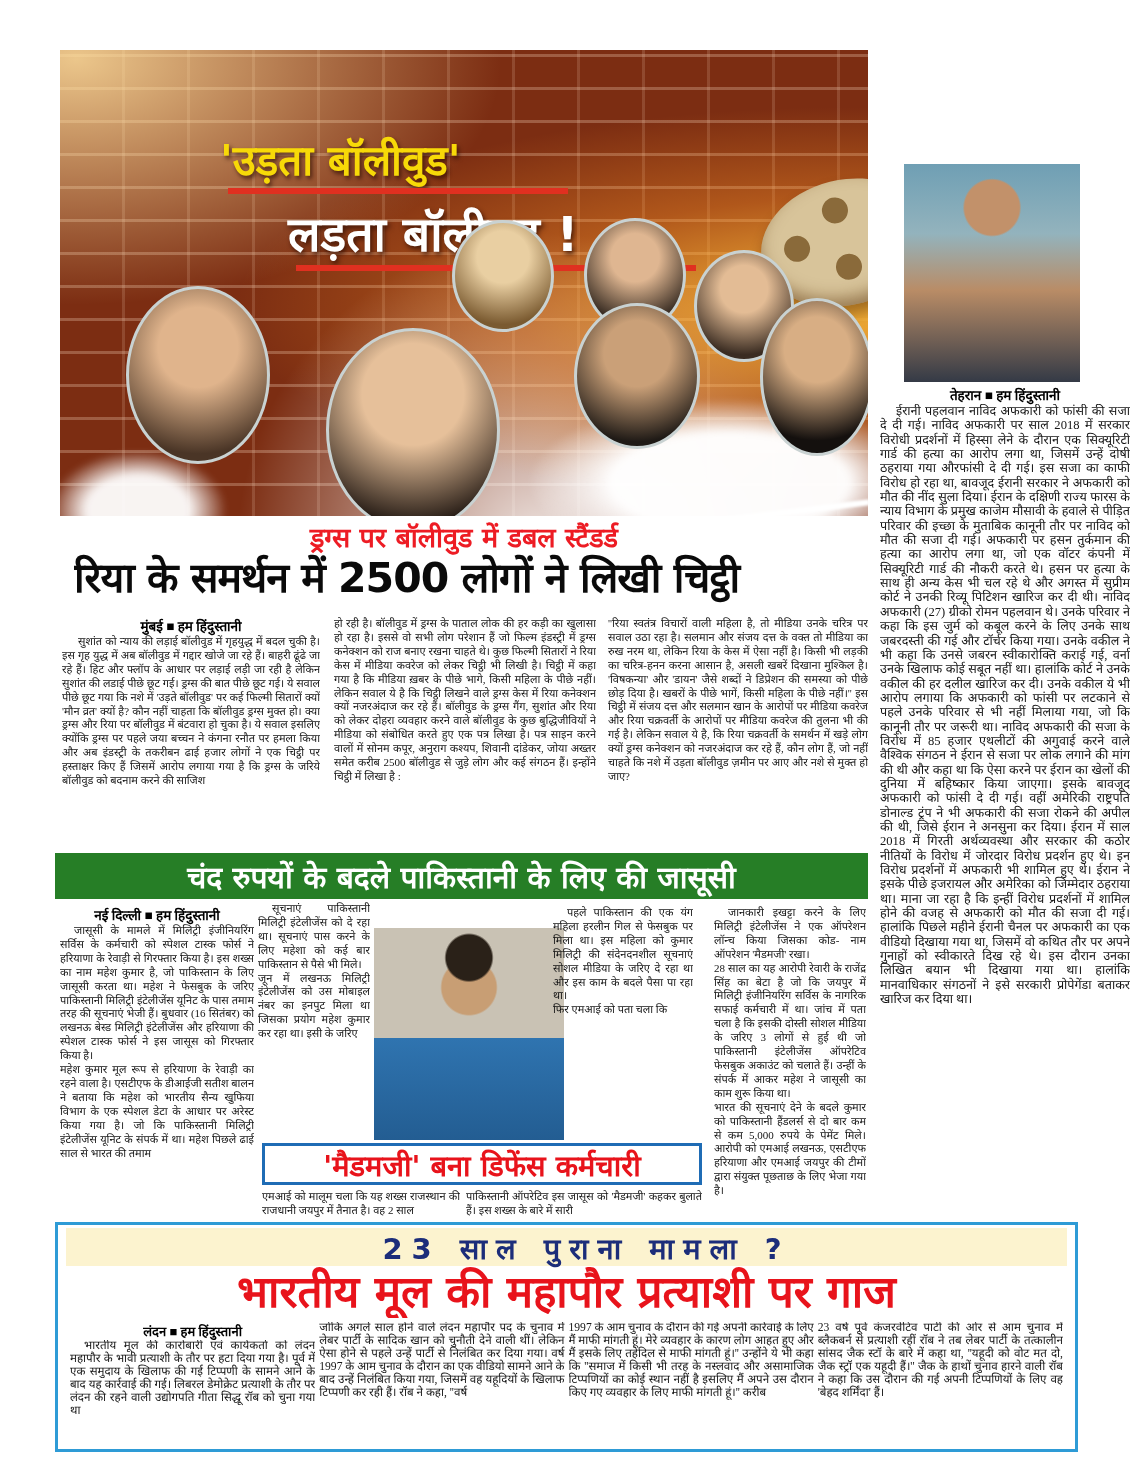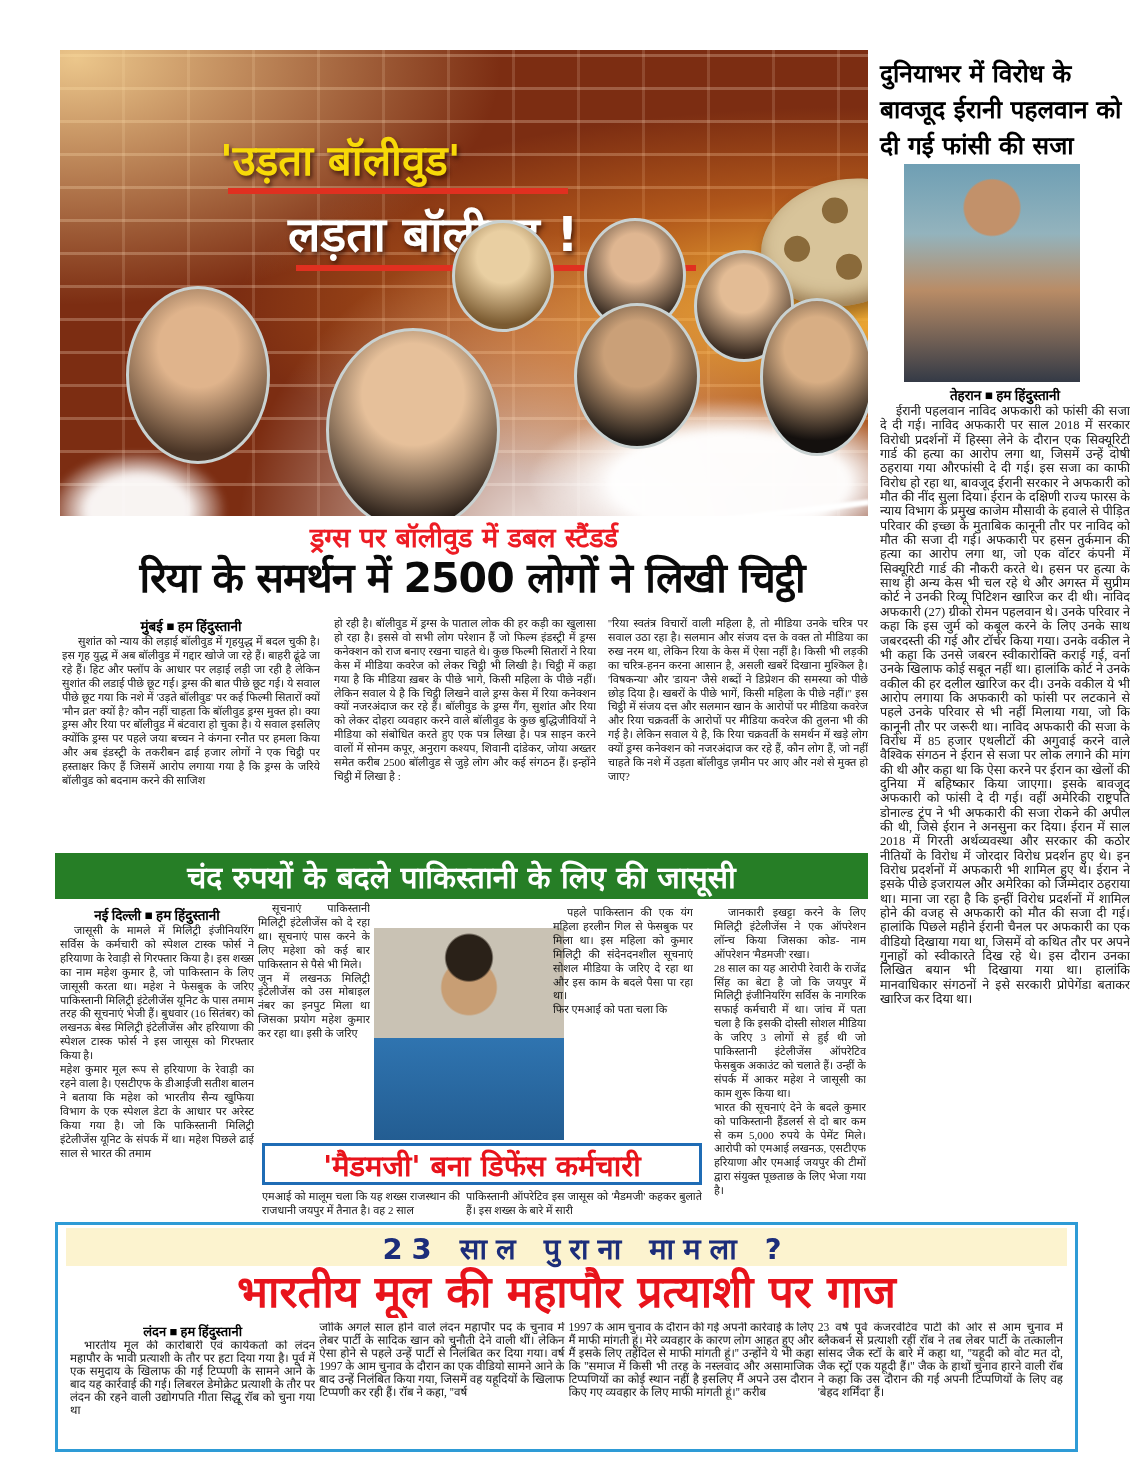--- a/index.html
+++ b/index.html
@@ -49,30 +49,29 @@
     <div class="oval" style="left:392px;top:170px;width:96px;height:106px;background:radial-gradient(circle at 50% 32%, #e9cfa2 30%, #7a5a30 78%);"></div>
     <div class="oval" style="left:524px;top:168px;width:96px;height:108px;background:radial-gradient(circle at 50% 34%, #dfb691 28%, #2e241c 78%);"></div>
     <div class="oval" style="left:634px;top:200px;width:94px;height:106px;background:radial-gradient(circle at 50% 34%, #e3bc95 28%, #3a2c22 78%);"></div>
     <div class="oval" style="left:66px;top:236px;width:138px;height:172px;background:radial-gradient(circle at 50% 34%, #e0b48c 30%, #4a3526 80%);"></div>
     <div class="oval" style="left:266px;top:278px;width:168px;height:198px;background:radial-gradient(circle at 50% 32%, #e6c09a 32%, #241a14 82%);"></div>
     <div class="oval" style="left:514px;top:253px;width:120px;height:140px;background:radial-gradient(circle at 50% 34%, #caa078 30%, #1f1a16 80%);"></div>
     <div class="oval" style="left:700px;top:248px;width:108px;height:152px;background:radial-gradient(circle at 50% 32%, #d8ae84 28%, #14100e 78%);"></div>
   </div>
 
   <div class="abs sans" style="left:60px;top:518px;width:808px;text-align:center;color:#ed1c24;font-weight:800;font-size:27px;white-space:nowrap;overflow:hidden;">ड्रग्स पर बॉलीवुड में डबल स्टैंडर्ड</div>
-  <div class="abs sans" style="left:64px;top:548px;width:816px;text-align:center;color:#0a0a0a;font-weight:800;font-size:41px;letter-spacing:-1px;white-space:nowrap;overflow:hidden;">रिया के समर्थन में 2500 लोगों ने लिखी चिट्ठी</div>
+  <div class="abs sans" style="left:74px;top:548px;width:816px;text-align:left;color:#0a0a0a;font-weight:800;font-size:41px;letter-spacing:-1px;white-space:nowrap;overflow:hidden;">रिया के समर्थन में 2500 लोगों ने लिखी चिट्ठी</div>
 
   <div class="abs" style="left:62px;top:617px;width:258px;height:232px;overflow:hidden;">
     <div class="dateline">मुंबई ■ हम हिंदुस्तानी</div>
     <div class="body-text" style="text-indent:16px;">सुशांत को न्याय की लड़ाई बॉलीवुड में गृहयुद्ध में बदल चुकी है। इस गृह युद्ध में अब बॉलीवुड में गद्दार खोजे जा रहे हैं। बाहरी ढूंढे जा रहे हैं। हिट और फ्लॉप के आधार पर लड़ाई लड़ी जा रही है लेकिन सुशांत की लडाई पीछे छूट गई। ड्रग्स की बात पीछे छूट गई। ये सवाल पीछे छूट गया कि नशे में 'उड़ते बॉलीवुड' पर कई फिल्मी सितारों क्यों 'मौन व्रत' क्यों है? कौन नहीं चाहता कि बॉलीवुड ड्रग्स मुक्त हो। क्या ड्रग्स और रिया पर बॉलीवुड में बंटवारा हो चुका है। ये सवाल इसलिए क्योंकि ड्रग्स पर पहले जया बच्चन ने कंगना रनौत पर हमला किया और अब इंडस्ट्री के तकरीबन ढाई हजार लोगों ने एक चिट्ठी पर हस्ताक्षर किए हैं जिसमें आरोप लगाया गया है कि ड्रग्स के जरिये बॉलीवुड को बदनाम करने की साजिश</div>
   </div>
   <div class="abs body-text" style="left:334px;top:617px;width:262px;height:232px;">हो रही है। बॉलीवुड में ड्रग्स के पाताल लोक की हर कड़ी का खुलासा हो रहा है। इससे वो सभी लोग परेशान हैं जो फिल्म इंडस्ट्री में ड्रग्स कनेक्शन को राज बनाए रखना चाहते थे। कुछ फिल्मी सितारों ने रिया केस में मीडिया कवरेज को लेकर चिट्ठी भी लिखी है। चिट्ठी में कहा गया है कि मीडिया ख़बर के पीछे भागे, किसी महिला के पीछे नहीं। लेकिन सवाल ये है कि चिट्ठी लिखने वाले ड्रग्स केस में रिया कनेक्शन क्यों नजरअंदाज कर रहे हैं। बॉलीवुड के ड्रग्स गैंग, सुशांत और रिया को लेकर दोहरा व्यवहार करने वाले बॉलीवुड के कुछ बुद्धिजीवियों ने मीडिया को संबोधित करते हुए एक पत्र लिखा है। पत्र साइन करने वालों में सोनम कपूर, अनुराग कश्यप, शिवानी दांडेकर, जोया अख्तर समेत करीब 2500 बॉलीवुड से जुड़े लोग और कई संगठन हैं। इन्होंने चिट्ठी में लिखा है :</div>
   <div class="abs body-text" style="left:608px;top:617px;width:260px;height:232px;">''रिया स्वतंत्र विचारों वाली महिला है, तो मीडिया उनके चरित्र पर सवाल उठा रहा है। सलमान और संजय दत्त के वक्त तो मीडिया का रुख नरम था, लेकिन रिया के केस में ऐसा नहीं है। किसी भी लड़की का चरित्र-हनन करना आसान है, असली खबरें दिखाना मुश्किल है। 'विषकन्या' और 'डायन' जैसे शब्दों ने डिप्रेशन की समस्या को पीछे छोड़ दिया है। खबरों के पीछे भागें, किसी महिला के पीछे नहीं।'' इस चिट्ठी में संजय दत्त और सलमान खान के आरोपों पर मीडिया कवरेज और रिया चक्रवर्ती के आरोपों पर मीडिया कवरेज की तुलना भी की गई है। लेकिन सवाल ये है, कि रिया चक्रवर्ती के समर्थन में खड़े लोग क्यों ड्रग्स कनेक्शन को नजरअंदाज कर रहे हैं, कौन लोग हैं, जो नहीं चाहते कि नशे में उड़ता बॉलीवुड ज़मीन पर आए और नशे से मुक्त हो जाए?</div>
 
-  <div class="abs sans" style="left:880px;top:56px;width:250px;font-weight:800;font-size:24.5px;line-height:36px;color:#000;">दुनियाभर में विरोध के बावजूद ईरानी पहलवान को दी गई फांसी की सजा</div>
   <div class="abs" style="left:904px;top:164px;width:176px;height:218px;
               background:
                 radial-gradient(circle at 50% 20%, #c2916a 14%, rgba(0,0,0,0) 15%),
                 linear-gradient(180deg,#6f9fb4 0%,#93b3bd 32%,#b98c66 58%,#343a46 100%);"></div>
   <div class="abs dateline" style="left:880px;top:386px;width:250px;">तेहरान ■ हम हिंदुस्तानी</div>
   <div class="abs body-text" style="left:880px;top:404px;width:250px;height:806px;font-size:12.6px;line-height:14.35px;text-indent:16px;">ईरानी पहलवान नाविद अफकारी को फांसी की सजा दे दी गई। नाविद अफकारी पर साल 2018 में सरकार विरोधी प्रदर्शनों में हिस्सा लेने के दौरान एक सिक्यूरिटी गार्ड की हत्या का आरोप लगा था, जिसमें उन्हें दोषी ठहराया गया औरफांसी दे दी गई। इस सजा का काफी विरोध हो रहा था, बावजूद ईरानी सरकार ने अफकारी को मौत की नींद सुला दिया। ईरान के दक्षिणी राज्य फारस के न्याय विभाग के प्रमुख काजेम मौसावी के हवाले से पीड़ित परिवार की इच्छा के मुताबिक कानूनी तौर पर नाविद को मौत की सजा दी गई। अफकारी पर हसन तुर्कमान की हत्या का आरोप लगा था, जो एक वॉटर कंपनी में सिक्यूरिटी गार्ड की नौकरी करते थे। हसन पर हत्या के साथ ही अन्य केस भी चल रहे थे और अगस्त में सुप्रीम कोर्ट ने उनकी रिव्यू पिटिशन खारिज कर दी थी। नाविद अफकारी (27) ग्रीको रोमन पहलवान थे। उनके परिवार ने कहा कि इस जुर्म को कबूल करने के लिए उनके साथ जबरदस्ती की गई और टॉर्चर किया गया। उनके वकील ने भी कहा कि उनसे जबरन स्वीकारोक्ति कराई गई, वर्ना उनके खिलाफ कोई सबूत नहीं था। हालांकि कोर्ट ने उनके वकील की हर दलील खारिज कर दी। उनके वकील ये भी आरोप लगाया कि अफकारी को फांसी पर लटकाने से पहले उनके परिवार से भी नहीं मिलाया गया, जो कि कानूनी तौर पर जरूरी था। नाविद अफकारी की सजा के विरोध में 85 हजार एथलीटों की अगुवाई करने वाले वैश्विक संगठन ने ईरान से सजा पर लोक लगाने की मांग की थी और कहा था कि ऐसा करने पर ईरान का खेलों की दुनिया में बहिष्कार किया जाएगा। इसके बावजूद अफकारी को फांसी दे दी गई। वहीं अमेरिकी राष्ट्रपति डोनाल्ड ट्रंप ने भी अफकारी की सजा रोकने की अपील की थी, जिसे ईरान ने अनसुना कर दिया। ईरान में साल 2018 में गिरती अर्थव्यवस्था और सरकार की कठोर नीतियों के विरोध में जोरदार विरोध प्रदर्शन हुए थे। इन विरोध प्रदर्शनों में अफकारी भी शामिल हुए थे। ईरान ने इसके पीछे इजरायल और अमेरिका को जिम्मेदार ठहराया था। माना जा रहा है कि इन्हीं विरोध प्रदर्शनों में शामिल होने की वजह से अफकारी को मौत की सजा दी गई। हालांकि पिछले महीने ईरानी चैनल पर अफकारी का एक वीडियो दिखाया गया था, जिसमें वो कथित तौर पर अपने गुनाहों को स्वीकारते दिख रहे थे। इस दौरान उनका लिखित बयान भी दिखाया गया था। हालांकि मानवाधिकार संगठनों ने इसे सरकारी प्रोपेगेंडा बताकर खारिज कर दिया था।</div>
 
   <div class="abs sans" style="left:55px;top:853px;width:813px;height:46px;background:#267e26;display:flex;align-items:center;justify-content:center;">
     <span style="color:#fff;font-weight:800;font-size:30px;white-space:nowrap;text-align:center;">चंद रुपयों के बदले पाकिस्तानी के लिए की जासूसी</span>
   </div>

